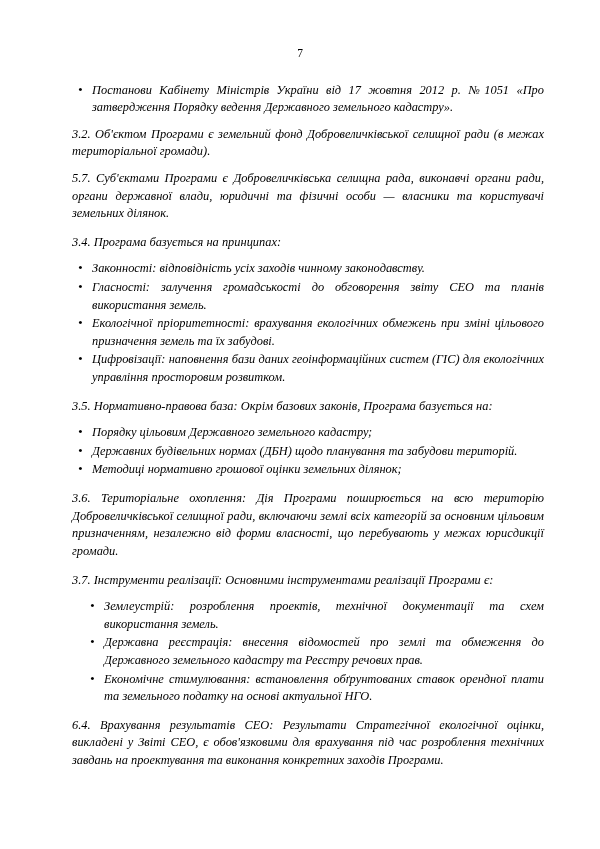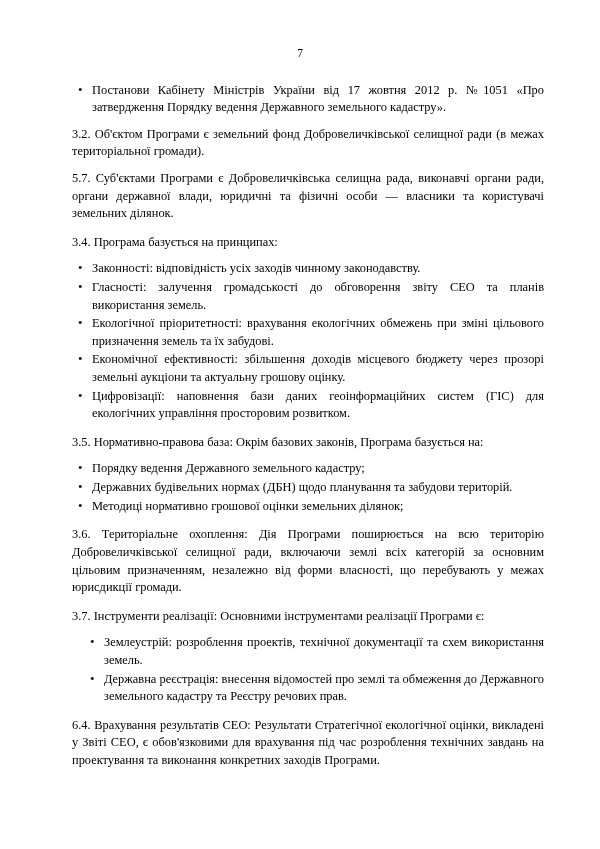--- a/index.html
+++ b/index.html
@@ -24,20 +24,21 @@
   .page-number {
     text-align: center;
     font-size: 11.5px;
     line-height: 1;
     margin: 0 0 22px 0;
   }
   .content {
     font-size: 12.4px;
     line-height: 1.42;
     text-align: justify;
+    font-style: italic;
   }
   p.para {
     margin: 0 0 9px 0;
     text-indent: 0;
     padding-left: 16px;
   }
   p.para.spaced-top {
     margin-top: 11px;
   }
   ul.bullets {
@@ -85,37 +86,37 @@
     <p class="para">3.2. Об'єктом Програми є земельний фонд Добровеличківської селищної ради (в межах територіальної громади).</p>
 
     <p class="para">5.7. Суб'єктами Програми є Добровеличківська селищна рада, виконавчі органи ради, органи державної влади, юридичні та фізичні особи — власники та користувачі земельних ділянок.</p>
 
     <p class="para spaced-top">3.4. Програма базується на принципах:</p>
 
     <ul class="bullets">
       <li>Законності: відповідність усіх заходів чинному законодавству.</li>
       <li>Гласності: залучення громадськості до обговорення звіту СЕО та планів використання земель.</li>
       <li>Екологічної пріоритетності: врахування екологічних обмежень при зміні цільового призначення земель та їх забудові.</li>
-      <li>Економічної ефективності: збільшення доходів місцевого бюджету через прозорі земельні аукціони та актуальну грошову оцінку.</li>
       <li>Цифровізації: наповнення бази даних геоінформаційних систем (ГІС) для екологічних управління просторовим розвитком.</li>
     </ul>
 
     <p class="para spaced-top">3.5. Нормативно-правова база: Окрім базових законів, Програма базується на:</p>
 
     <ul class="bullets tight">
-      <li>Порядку ведення Державного земельного кадастру;</li>
+      <li>Порядку цільовим Державного земельного кадастру;</li>
       <li>Державних будівельних нормах (ДБН) щодо планування та забудови територій.</li>
       <li>Методиці нормативно грошової оцінки земельних ділянок;</li>
     </ul>
 
     <p class="para spaced-top">3.6. Територіальне охоплення: Дія Програми поширюється на всю територію Добровеличківської селищної ради, включаючи землі всіх категорій за основним цільовим призначенням, незалежно від форми власності, що перебувають у межах юрисдикції громади.</p>
 
     <p class="para spaced-top">3.7. Інструменти реалізації: Основними інструментами реалізації Програми є:</p>
 
     <ul class="bullets indent-more">
       <li>Землеустрій: розроблення проектів, технічної документації та схем використання земель.</li>
       <li>Державна реєстрація: внесення відомостей про землі та обмеження до Державного земельного кадастру та Реєстру речових прав.</li>
+      <li>Економічне стимулювання: встановлення обґрунтованих ставок орендної плати та земельного податку на основі актуальної НГО.</li>
     </ul>
 
     <p class="para spaced-top">6.4. Врахування результатів СЕО: Результати Стратегічної екологічної оцінки, викладені у Звіті СЕО, є обов'язковими для врахування під час розроблення технічних завдань на проектування та виконання конкретних заходів Програми.</p>
 
   </div>
 </div>
 
 </body></html>

